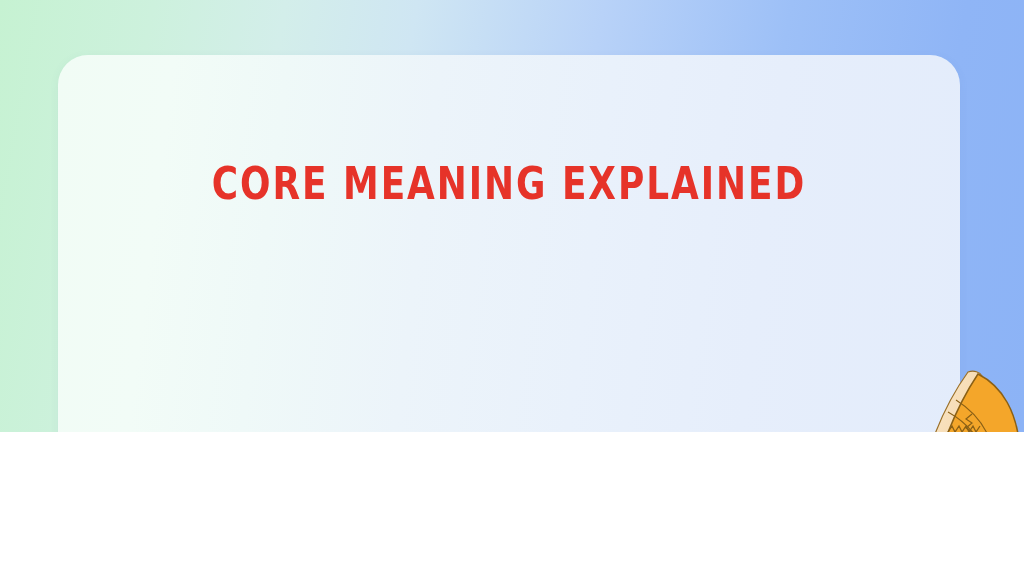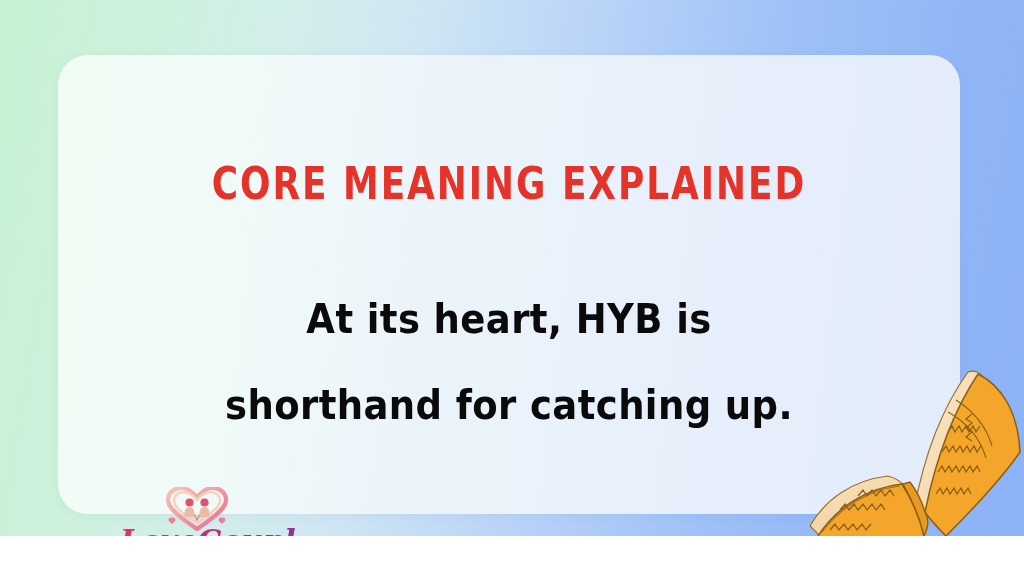--- a/index.html
+++ b/index.html
@@ -9,21 +9,21 @@
   body {
     width: 1024px;
     height: 572px;
     overflow: hidden;
     font-family: "DejaVu Sans", sans-serif;
   }
 
   #stage {
     position: relative;
     width: 1024px;
-    height: 536px;
+    height: 432px;
     background: linear-gradient(100deg,
         #c6f2d2 0%,
         #cdf1dd 14%,
         #d3eeea 26%,
         #cfe6f3 38%,
         #b8d2f8 55%,
         #9dc0f7 72%,
         #8fb5f6 88%,
         #8cb3f6 100%);
     overflow: hidden;
@@ -119,24 +119,20 @@
 </style>
 </head>
 <body>
 
 <div id="stage">
 
   <div id="card">
 
     <div id="headline">CORE MEANING EXPLAINED</div>
 
-    <div id="body-copy">
-      <div class="body-line">At its heart, HYB is</div>
-      <div class="body-line">shorthand for catching up.</div>
-    </div>
 
     <div id="logo">
 
       <svg id="logo-mark" viewBox="0 0 62 44">
         <defs>
           <linearGradient id="heartGrad" x1="0" y1="0" x2="1" y2="1">
             <stop offset="0%" stop-color="#f7c4b0"></stop>
             <stop offset="45%" stop-color="#f29ba8"></stop>
             <stop offset="100%" stop-color="#e8688f"></stop>
           </linearGradient>

